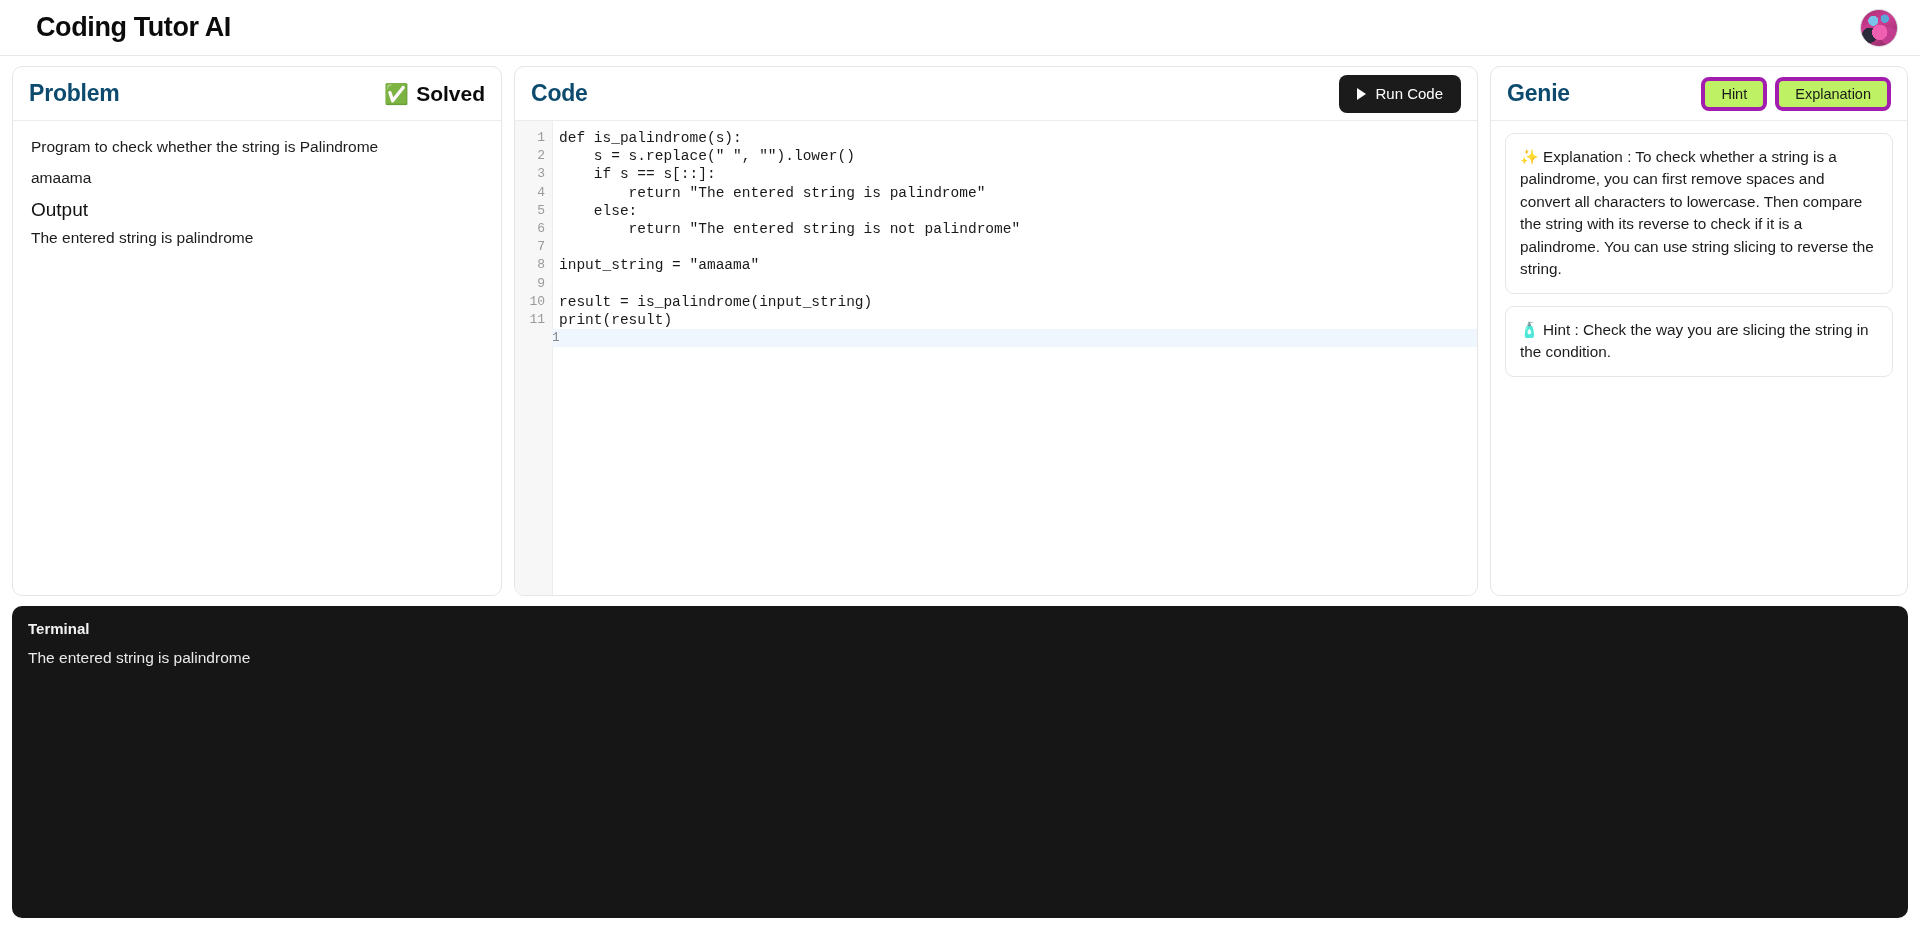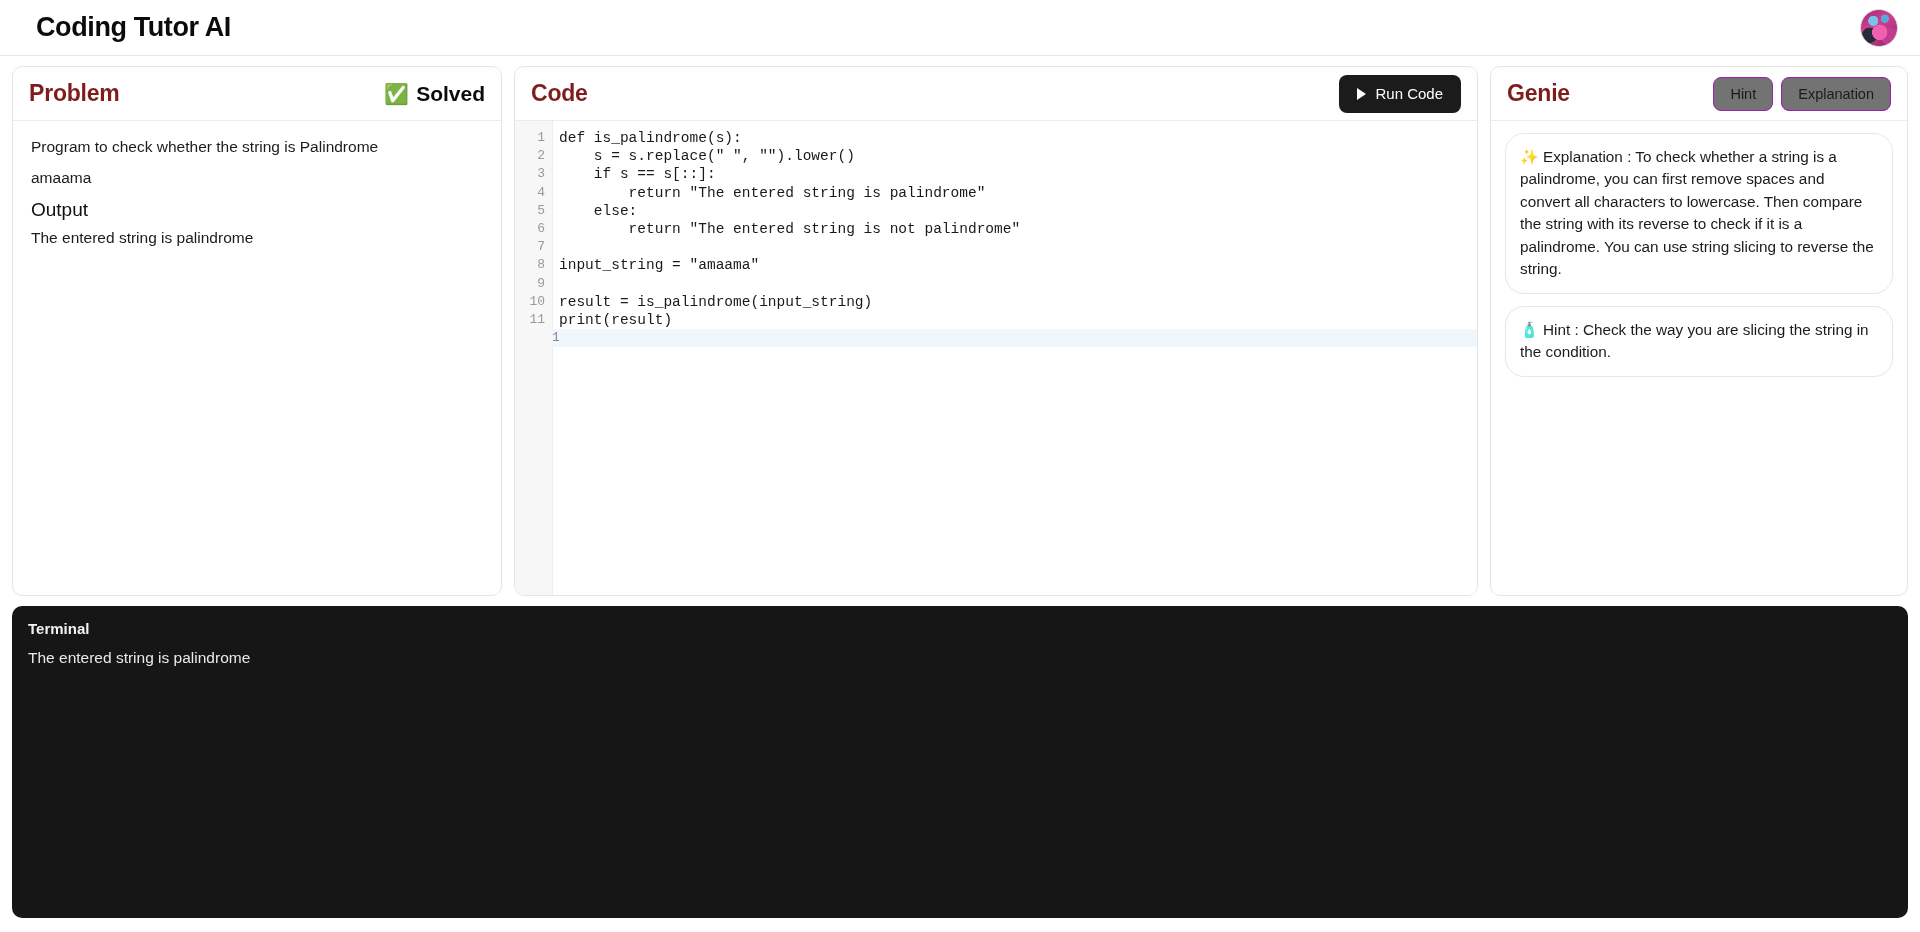--- a/index.html
+++ b/index.html
@@ -67,21 +67,21 @@
     flex: none;
     display: flex;
     align-items: center;
     justify-content: space-between;
     padding: 0 16px;
     border-bottom: 1px solid #ececec;
   }
   .panel-title {
     font-size: 23px;
     font-weight: bold;
-    color: #7f1d1d;
+    color: #0c4a6e;
     letter-spacing: -0.2px;
   }
 
   
   .solved {
     display: flex;
     align-items: center;
     gap: 7px;
     font-size: 21px;
     font-weight: bold;
@@ -186,32 +186,32 @@
     overflow: hidden;
   }
   .code-area div { line-height: 18.2px; min-height: 18.2px; }
   .code-area div.active { background: #eff6fd; }
 
   
   .genie-btns { display: flex; gap: 8px; }
   .genie-btn {
     height: 34px;
     padding: 0 16px;
-    border: 1px solid #a21caf;
+    border: 4px solid #a21caf;
     border-radius: 8px;
-    background: #737373;
+    background: #bef264;
     font-size: 14.5px;
     color: #1b1b1b;
     cursor: pointer;
     font-family: "Liberation Sans", sans-serif;
   }
   .genie-body { padding: 12px 14px; display: flex; flex-direction: column; gap: 12px; }
   .genie-card {
     border: 1px solid #e6e6e6;
-    border-radius: 19px;
+    border-radius: 9px;
     padding: 12px 14px;
     font-size: 15.3px;
     line-height: 1.47;
     color: #1b1b1b;
   }
   .emoji { font-size: 15px; }
 
   
   .terminal {
     margin: 10px 12px 12px 12px;

